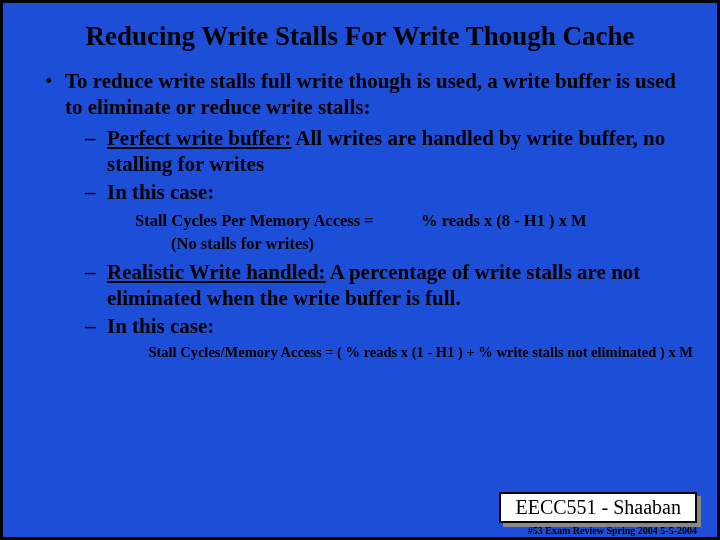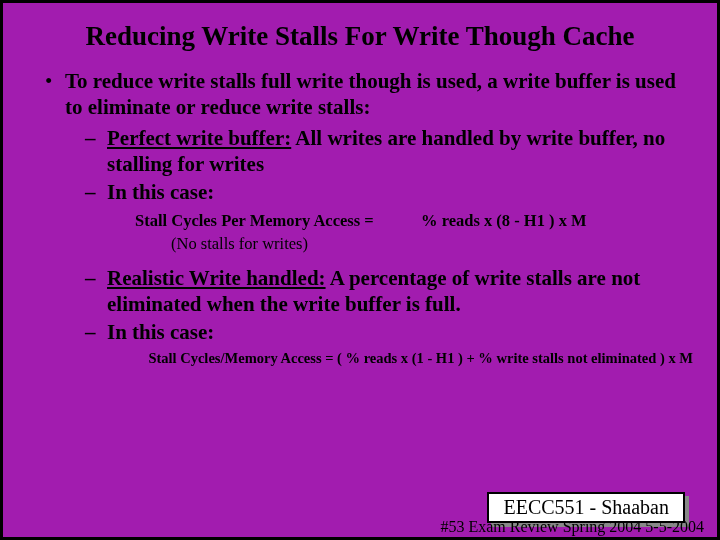--- a/index.html
+++ b/index.html
@@ -2,21 +2,21 @@
 <html><head>
 <meta charset="utf-8">
 <style>
   * { margin: 0; padding: 0; box-sizing: border-box; }
   html, body { width: 720px; height: 540px; background: #fff; font-family: "Times New Roman", Times, serif; color: #000; }
   .slide {
     position: relative;
     width: 720px;
     height: 540px;
     border: 3px solid #000;
-    background: #a21caf;
+    background: #1d4ed8;
     padding: 18px 24px 0 24px;
   }
   .title {
     font-size: 27px;
     font-weight: bold;
     text-align: center;
     margin-bottom: 16px;
   }
   .body { font-size: 21px; line-height: 1.25; }
   .l1 { display: flex; margin-bottom: 4px; padding-left: 18px; }
@@ -31,34 +31,34 @@
     font-weight: bold;
     padding-left: 108px;
     margin: 6px 0 2px 0;
     display: flex;
     gap: 36px;
   }
   .sub1-left { width: 250px; flex: 0 0 250px; }
   .sub1-right { flex: 1; }
   .sub1-note {
     font-size: 16.5px;
-    font-weight: normal;
+    font-weight: bold;
     padding-left: 144px;
-    margin-bottom: 10px;
+    margin-bottom: 4px;
   }
   .formula-bottom {
     font-size: 14.5px;
     font-weight: bold;
     padding-left: 30px;
     margin-top: 4px;
     text-align: right;
   }
   .footer-wrap {
     position: absolute;
-    right: 32px;
+    right: 20px;
     bottom: 14px;
   }
   .footer-box {
     position: relative;
     display: inline-block;
   }
   .footer-shadow {
     position: absolute;
     top: 4px; left: 4px; right: -4px; bottom: -4px;
     background: #888;
@@ -67,24 +67,24 @@
     position: relative;
     background: #fff;
     border: 2px solid #000;
     padding: 2px 14px;
     font-family: "Times New Roman", Times, serif;
     font-size: 20px;
     white-space: nowrap;
   }
   .subfooter {
     position: absolute;
-    right: 13px;
+    right: 20px;
     bottom: 1px;
-    font-size: 16px;
-    font-weight: normal;
+    font-size: 10px;
+    font-weight: bold;
     white-space: nowrap;
   }
 </style>
 </head>
 <body>
 
 <div class="slide">
 
   <div class="title">Reducing Write Stalls For Write Though Cache</div>
 

